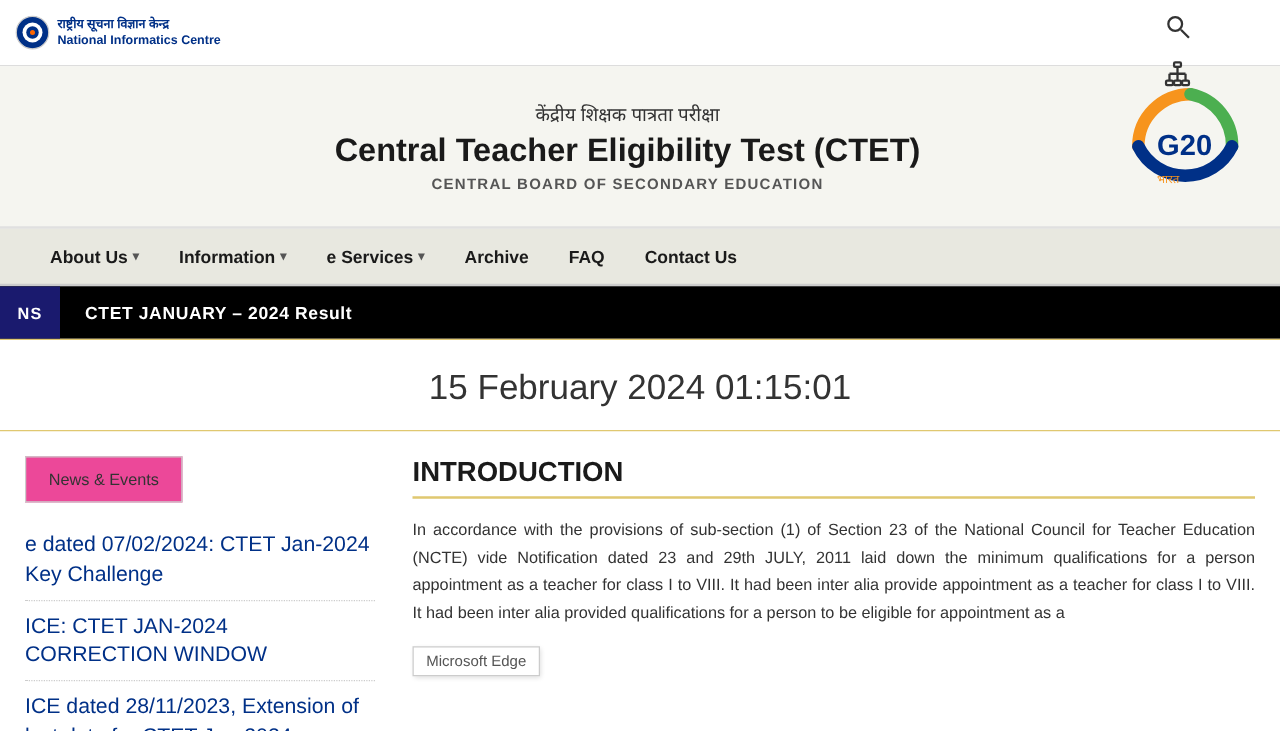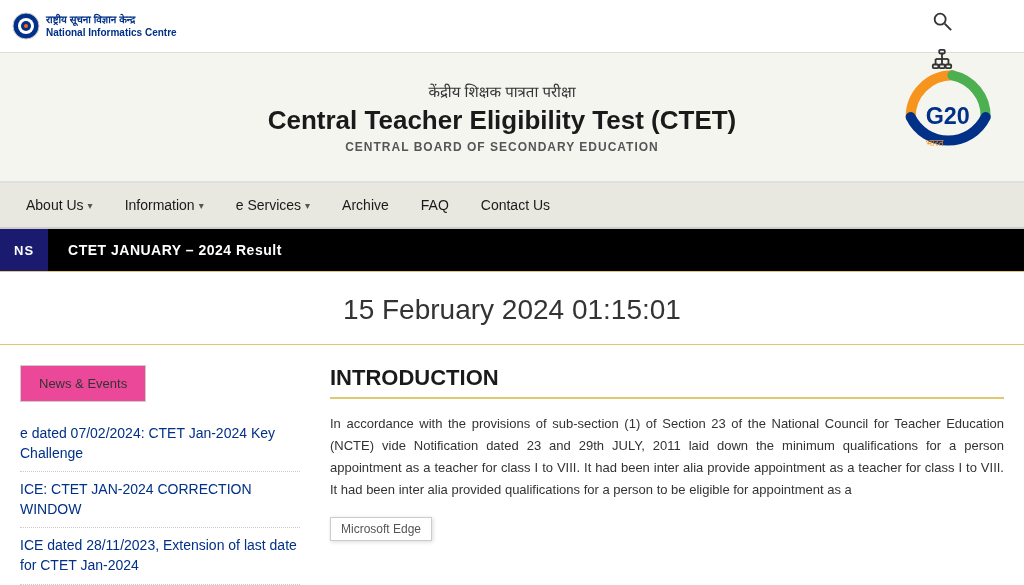--- a/index.html
+++ b/index.html
@@ -98,21 +98,22 @@
 
     
     .nav-bar {
       background: #e8e8e0;
       border-bottom: 2px solid #ccc;
       padding: 0;
     }
     .nav-list {
       display: flex;
       list-style: none;
-      padding: 0 10px;
+      padding: 0 24px;
+      font-weight: bold;
     }
     .nav-item {
       position: relative;
     }
     .nav-link {
       display: flex;
       align-items: center;
       padding: 14px 16px;
       font-size: 14px;
       color: #1a1a1a;
@@ -187,21 +188,21 @@
       display: inline-block;
       cursor: pointer;
       margin-bottom: 14px;
     }
     .news-list {
       list-style: none;
       padding: 0;
     }
     .news-list-item {
       padding: 8px 0;
-      font-size: 14px;
+      font-size: 17px;
       color: #003087;
       border-bottom: 1px dotted #ccc;
       cursor: pointer;
       line-height: 1.4;
     }
 
     
     .right-panel {
       flex: 1;
       padding: 0 0 0 30px;

